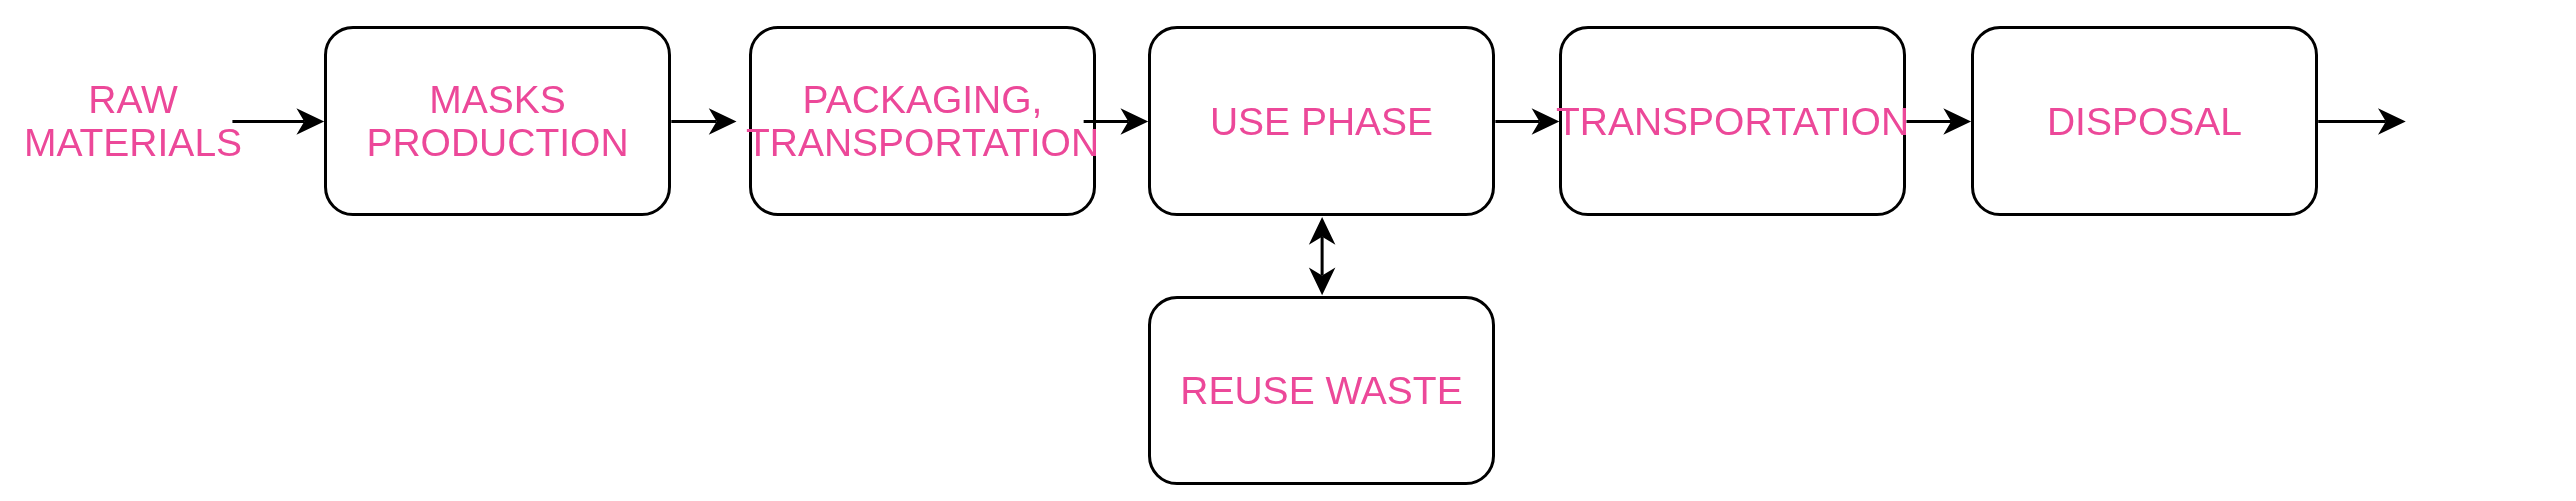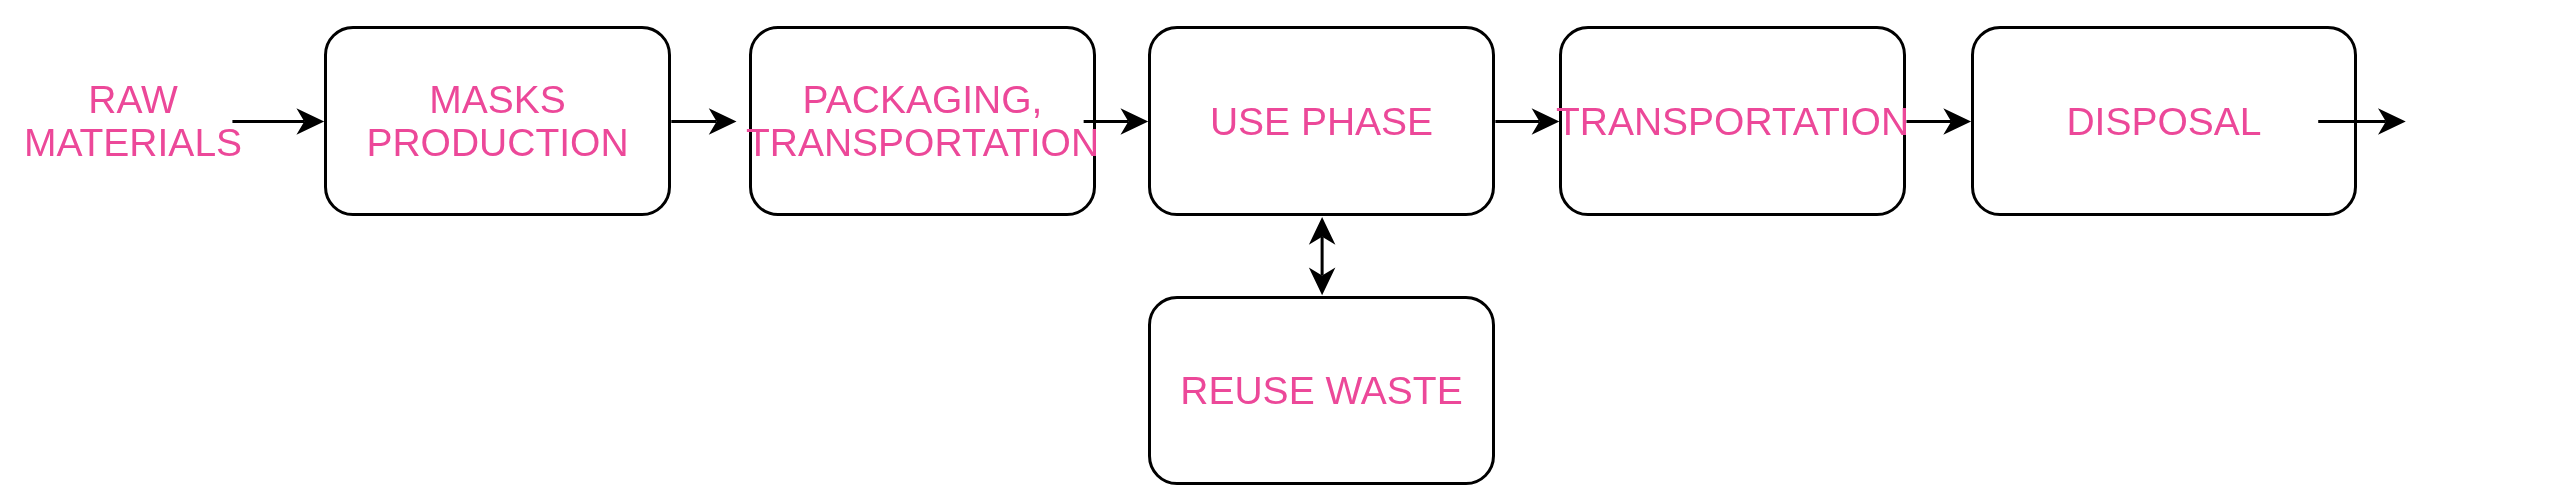--- a/index.html
+++ b/index.html
@@ -39,21 +39,21 @@
     position: absolute;
     display: flex;
     align-items: center;
     justify-content: center;
   }
   .top-row { top: 26px; height: 190px; }
   #node-masks-production        { left: 324px;  width: 347px; }
   #node-packaging-transportation{ left: 737px; width: 347px; margin-left: 12px; }
   #node-use-phase               { left: 1148px; width: 347px; align-items: center; }
   #node-transportation          { left: 1559px; width: 347px; }
-  #node-disposal                { left: 1971px; width: 386px; }
+  #node-disposal                { left: 1971px; width: 347px; }
   #node-reuse-phase             { left: 1148px; top: 296px; width: 347px; height: 189px; }
   #label-raw-materials          { left: 6px;  top: 26px; width: 254px; height: 190px; }
   #label-waste                  { left: 2427px; top: 26px; width: 142px; height: 190px; }
   .edges {
     position: absolute;
     left: 0;
     top: 0;
     pointer-events: none;
   }
   .edges path { fill: #000000; stroke: none; }

